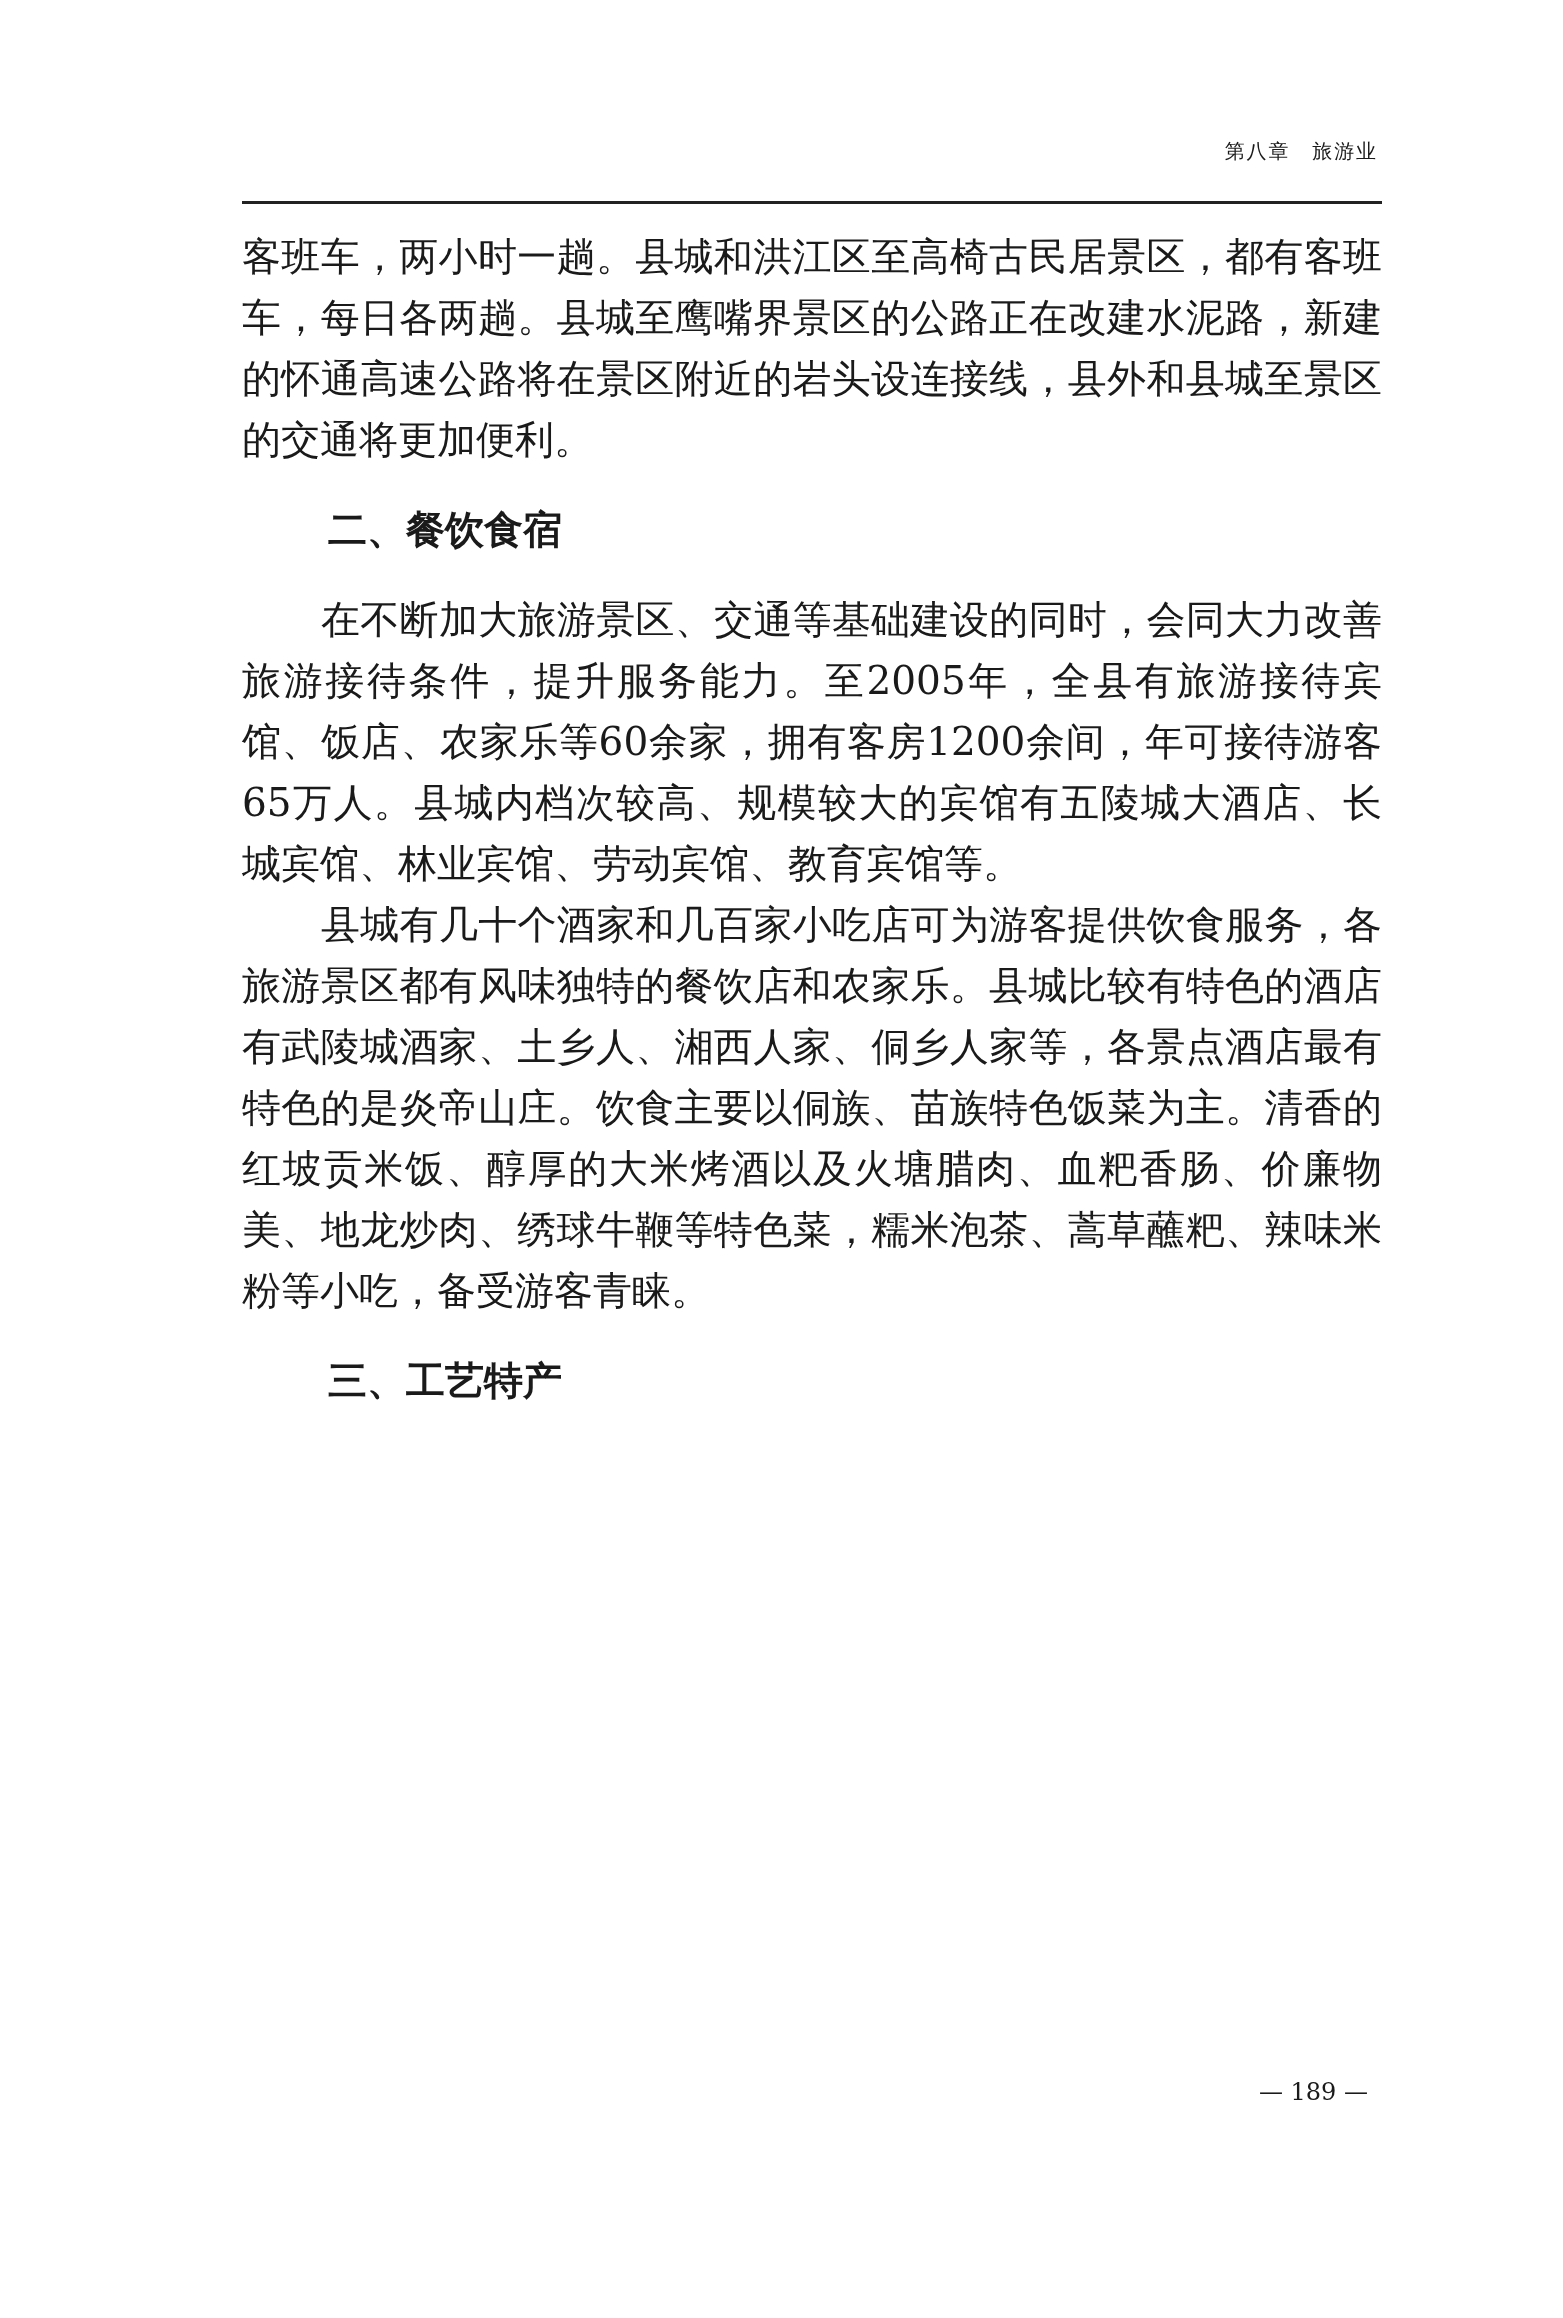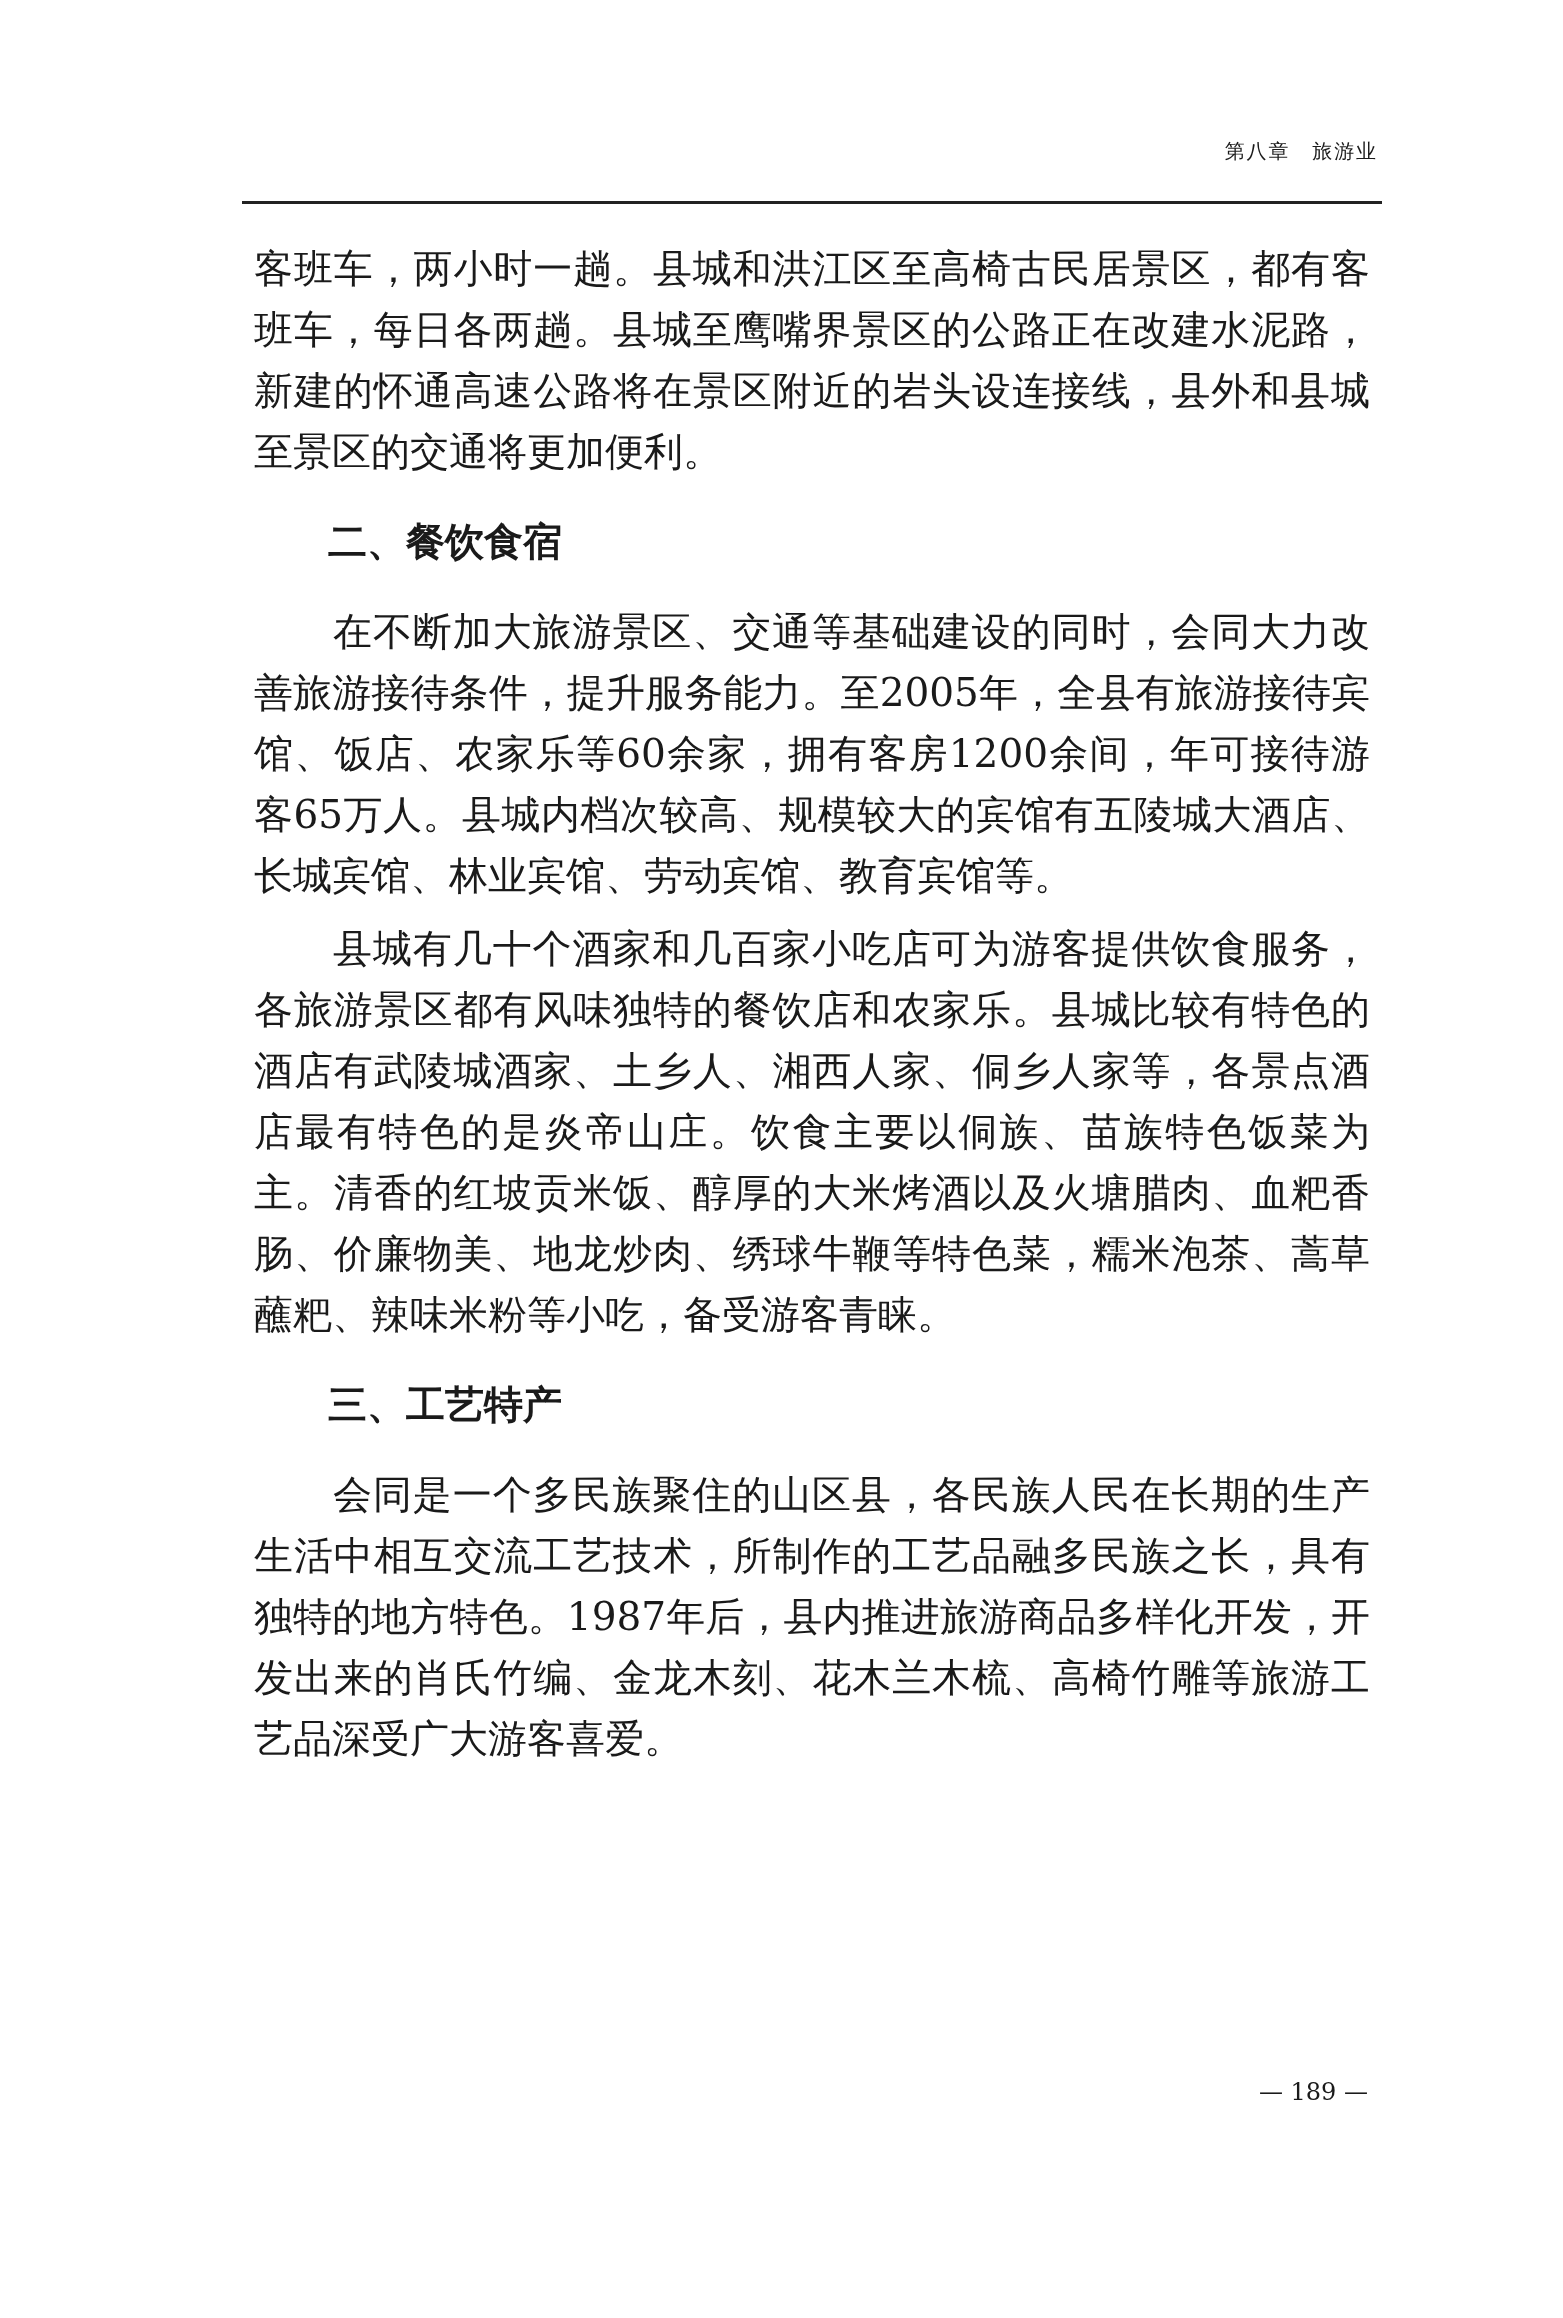--- a/index.html
+++ b/index.html
@@ -14,21 +14,21 @@
     }
     .head-rule {
       position: absolute; top: 201px; left: 242px; width: 1140px; height: 2.9px;
       background: #222;
     }
     .body-text {
       position: absolute; left: 242px; top: 226px; width: 1140px;
       font-size: 39px; line-height: 61px;
       text-align: justify; text-justify: inter-character;
     }
-    .para { margin: 12px; text-indent: 0; }
+    .para { margin: 0; text-indent: 0; }
     .para.indent { text-indent: 79px; }
     .section-heading {
       margin: 29px 0 29px 0; padding-left: 86px;
       font-family: "DejaVu Sans", "Liberation Sans", sans-serif;
       font-weight: bold; font-size: 39px; line-height: 61px;
     }
     .page-number {
       position: absolute; top: 2078px; right: 195px;
       font-size: 24px; white-space: pre;
     }
@@ -40,17 +40,16 @@
 <div class="head-rule"></div>
 
 <div class="body-text">
   <p class="para">客班车，两小时一趟。县城和洪江区至高椅古民居景区，都有客班车，每日各两趟。县城至鹰嘴界景区的公路正在改建水泥路，新建的怀通高速公路将在景区附近的岩头设连接线，县外和县城至景区的交通将更加便利。</p>
 
   <div class="section-heading">二、餐饮食宿</div>
   <p class="para indent">在不断加大旅游景区、交通等基础建设的同时，会同大力改善旅游接待条件，提升服务能力。至2005年，全县有旅游接待宾馆、饭店、农家乐等60余家，拥有客房1200余间，年可接待游客65万人。县城内档次较高、规模较大的宾馆有五陵城大酒店、长城宾馆、林业宾馆、劳动宾馆、教育宾馆等。</p>
   <p class="para indent">县城有几十个酒家和几百家小吃店可为游客提供饮食服务，各旅游景区都有风味独特的餐饮店和农家乐。县城比较有特色的酒店有武陵城酒家、土乡人、湘西人家、侗乡人家等，各景点酒店最有特色的是炎帝山庄。饮食主要以侗族、苗族特色饭菜为主。清香的红坡贡米饭、醇厚的大米烤酒以及火塘腊肉、血粑香肠、价廉物美、地龙炒肉、绣球牛鞭等特色菜，糯米泡茶、蒿草蘸粑、辣味米粉等小吃，备受游客青睐。</p>
 
   <div class="section-heading">三、工艺特产</div>
-  <p class="para indent">会同是一个多民族聚住的山区县，各民族人民在长期的生产生活中相互交流工艺技术，所制作的工艺品融多民族之长，具有独特的地方特色。1987年后，县内推进旅游商品多样化开发，开发出来的肖氏竹编、金龙木刻、花木兰木梳、高椅竹雕等旅游工艺品深受广大游客喜爱。</p>
 </div>
 
 <div class="page-number">— 189 —</div>
 
 
 </body></html>

